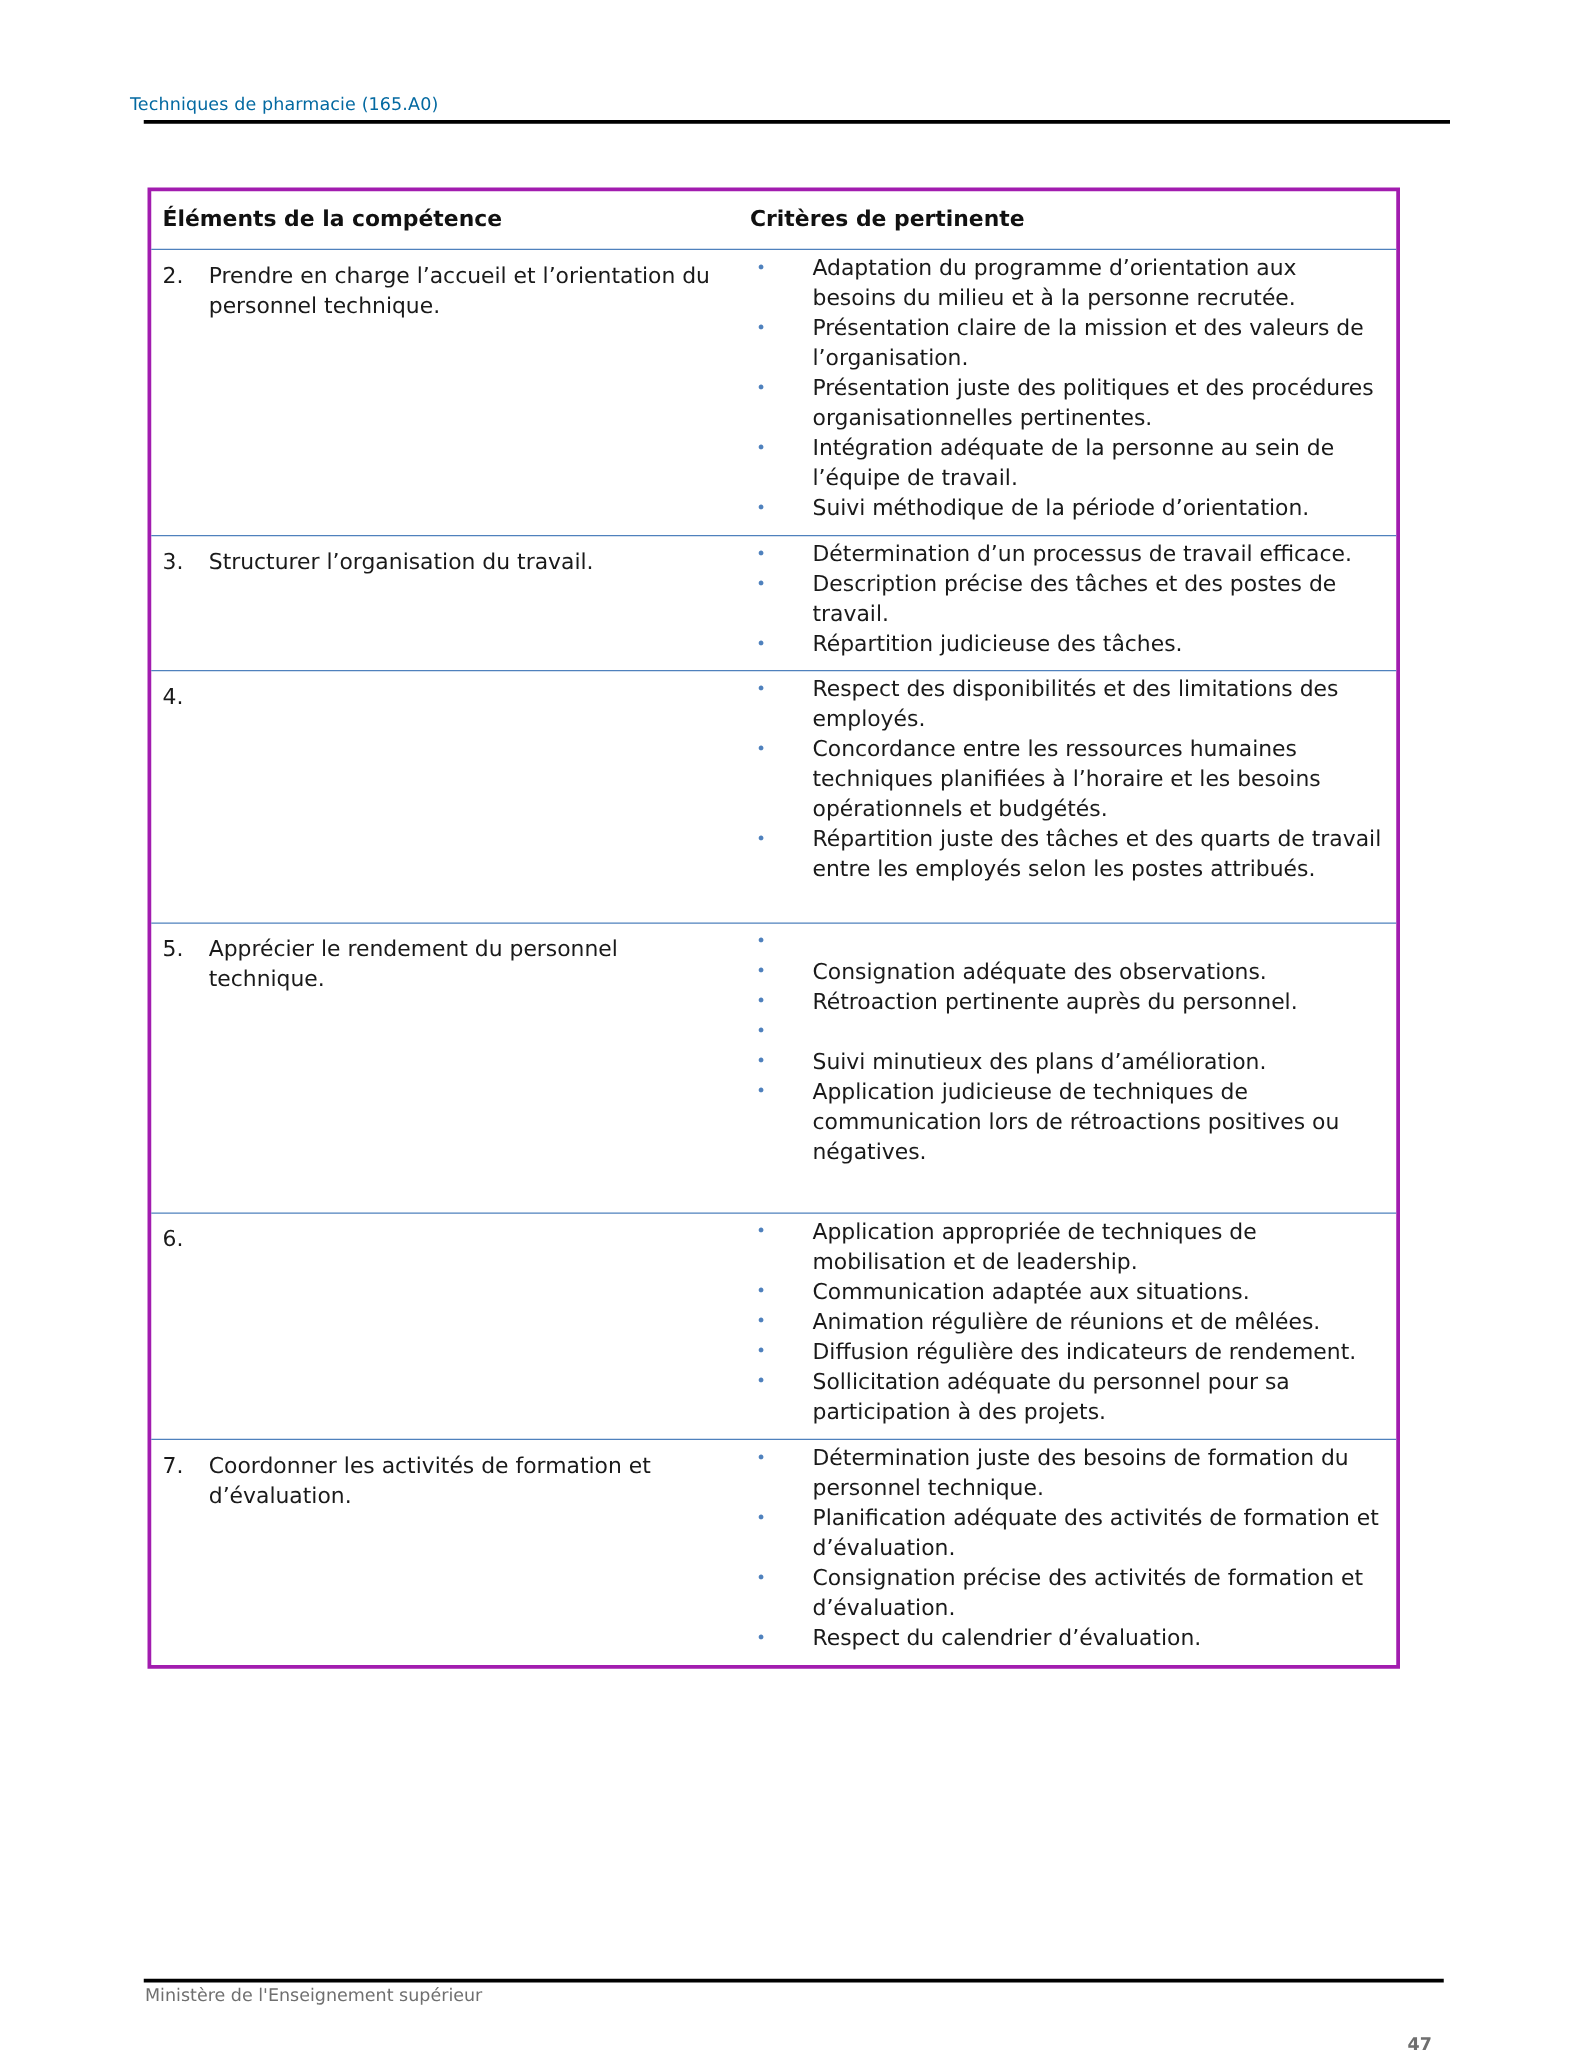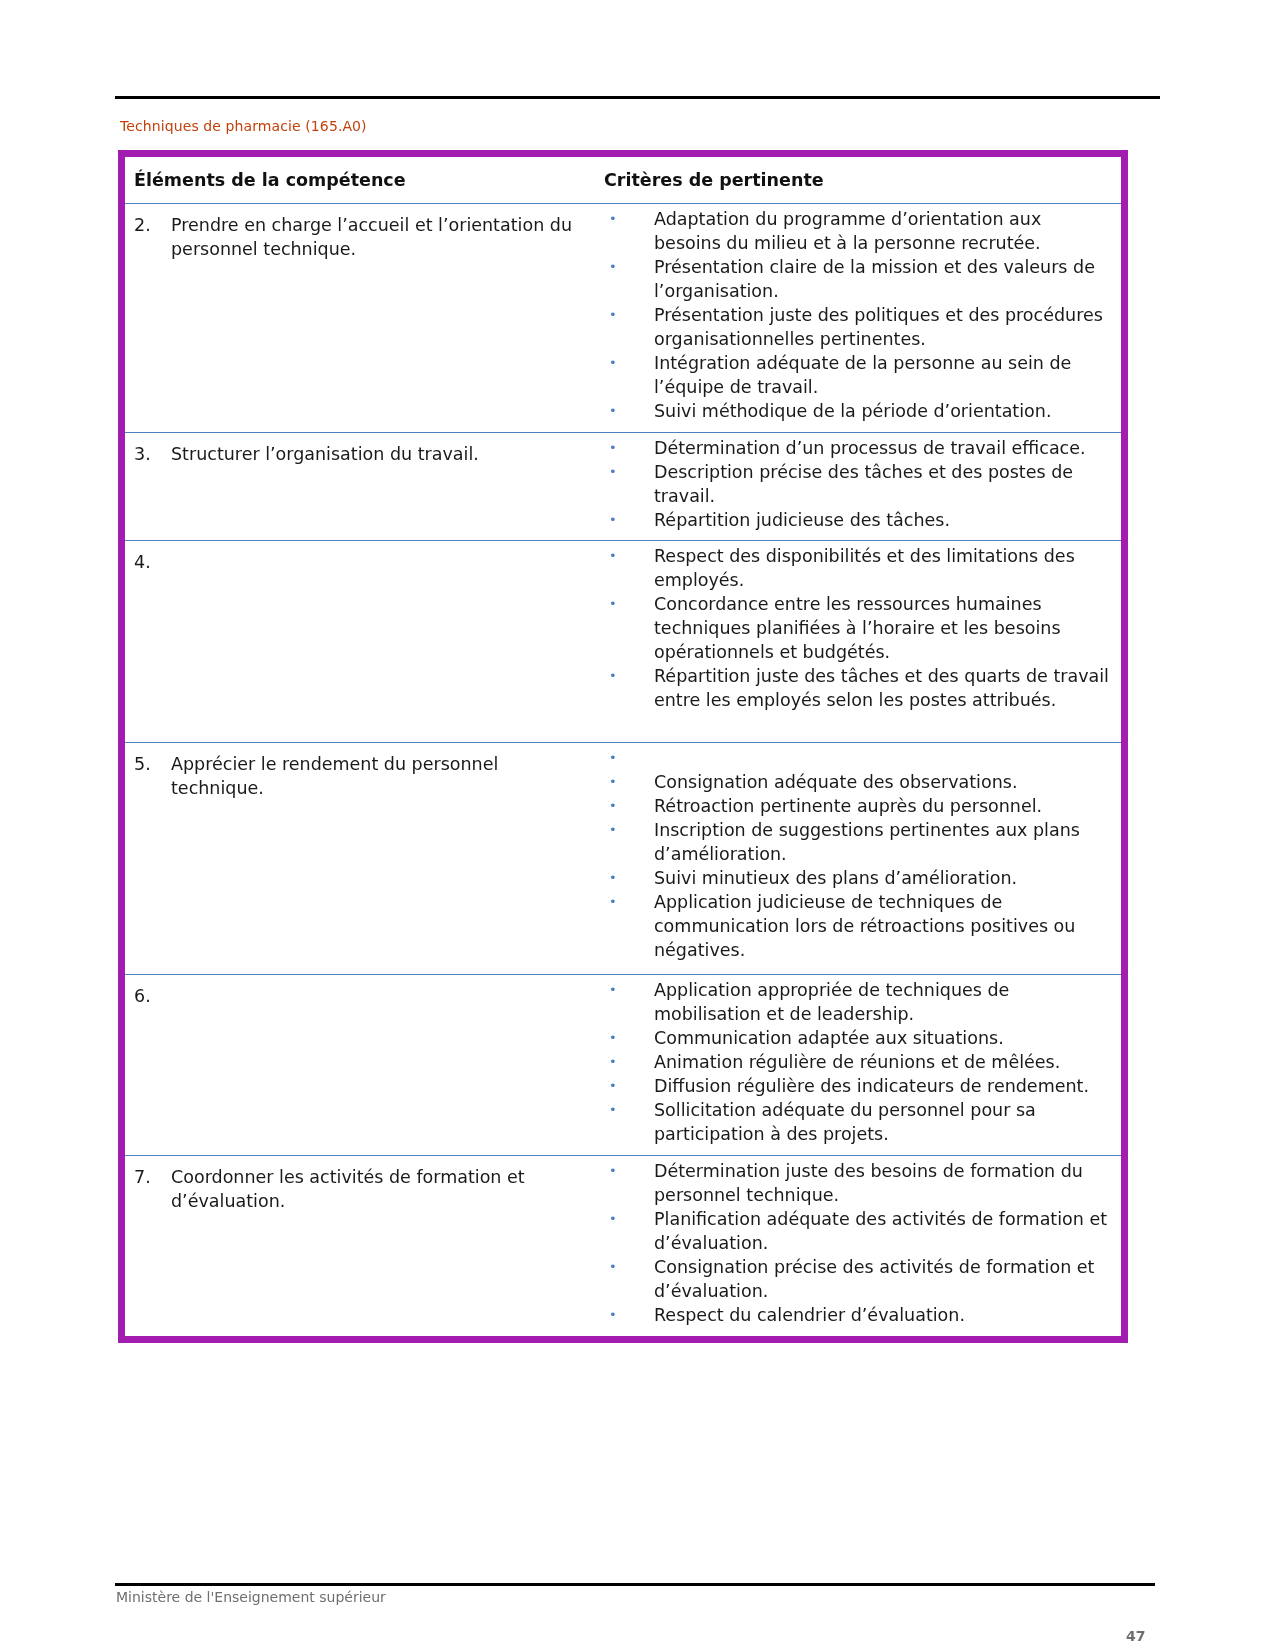--- a/index.html
+++ b/index.html
@@ -1,20 +1,20 @@
 <!DOCTYPE html>
 <html><head>
 <meta charset="utf-8">
 <style>
   html, body { margin: 0; padding: 0; background: #ffffff; }
   body { width: 1275px; height: 1650px; position: relative; overflow: hidden;
          font-family: "DejaVu Sans", sans-serif; color: #1a1a1a; }
-  .running-head { position: absolute; left: 120px; top: 76px; font-size: 14px; color: #c2410c; letter-spacing: 0.1px; margin-top: 42px; }
+  .running-head { position: absolute; left: 104px; top: 76px; font-size: 14px; color: #0369a1; letter-spacing: 0.1px; }
   .head-rule { position: absolute; left: 115px; top: 96px; width: 1045px; height: 3px; background: #000; }
-  .tbl { position: absolute; left: 118px; top: 150px; width: 996px; border: 7px solid #a21caf; box-sizing: content-box; }
+  .tbl { position: absolute; left: 118px; top: 150px; width: 996px; border: 3px solid #a21caf; box-sizing: content-box; }
   .row { display: flex; border-top: 1.5px solid #4f81bd; box-sizing: border-box; }
   .row.header { border-top: none; height: 46px; align-items: center; }
   .hcell { font-weight: bold; font-size: 17.5px; color: #111; }
   .hcell.left { width: 476px; padding-left: 9px; box-sizing: border-box; }
   .hcell.right { padding-left: 3px; }
   .lcell { width: 476px; box-sizing: border-box; padding: 9px 0 0 9px; display: flex; font-size: 17.5px; line-height: 24px; }
   .lnum { width: 37px; flex: none; }
   .ltxt { flex: 1; padding-right: 20px; }
   .rcell { flex: 1; padding: 3px 8px 4px 0; font-size: 17.5px; line-height: 24px; }
   .crit { display: flex; }
@@ -115,21 +115,20 @@
           <div class="crit">
             <span class="bullet">•</span>
             <span class="ctxt">Consignation adéquate des observations.</span>
           </div>
           <div class="crit">
             <span class="bullet">•</span>
             <span class="ctxt">Rétroaction pertinente auprès du personnel.</span>
           </div>
           <div class="crit">
             <span class="bullet">•</span>
-            <span class="ctxt">Inscription de suggestions pertinentes aux plans d’amélioration.</span>
           </div>
           <div class="crit">
             <span class="bullet">•</span>
             <span class="ctxt">Suivi minutieux des plans d’amélioration.</span>
           </div>
           <div class="crit">
             <span class="bullet">•</span>
             <span class="ctxt">Application judicieuse de techniques de communication lors de rétroactions positives ou négatives.</span>
           </div>
         </div>

